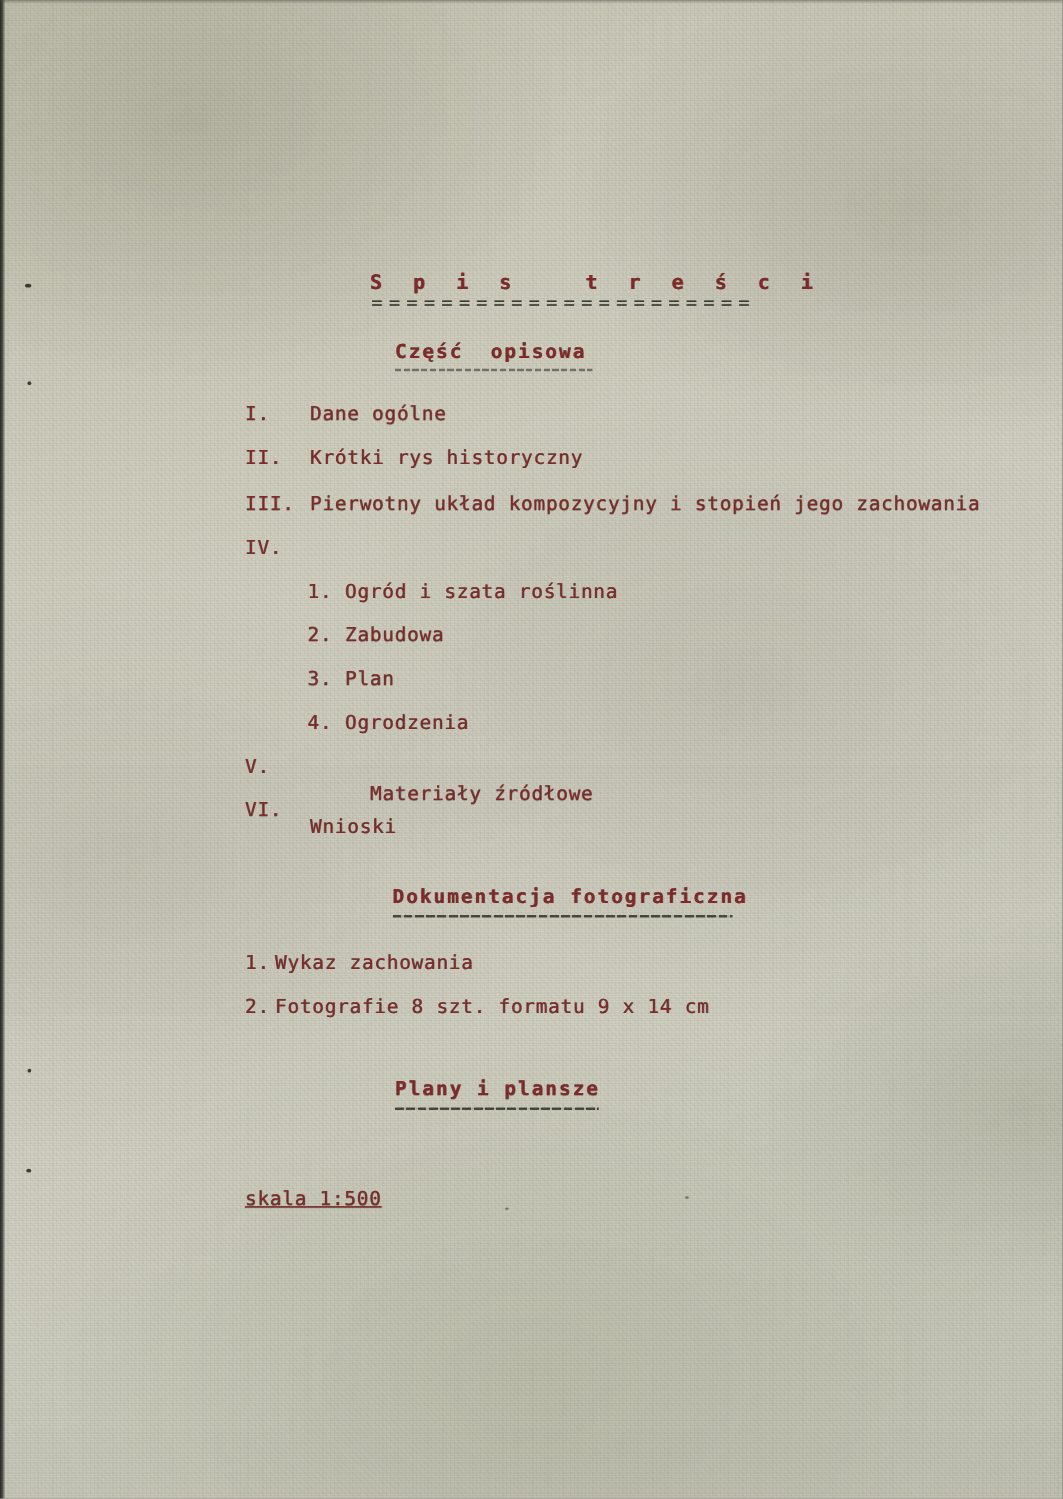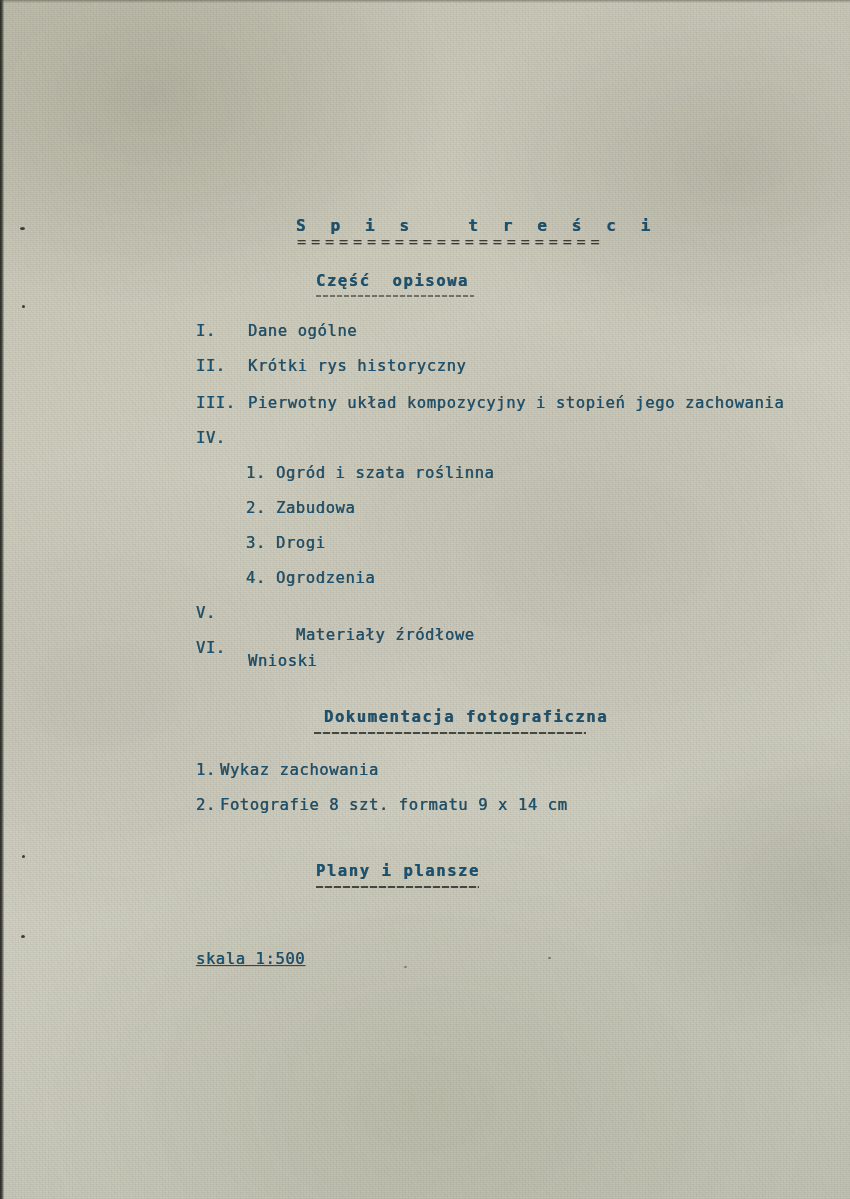--- a/index.html
+++ b/index.html
@@ -82,21 +82,21 @@
     inset: 0;
   }
 
   .typed {
     position: absolute;
     white-space: pre;
     font-family: "DejaVu Sans Mono", "Liberation Mono", monospace;
     font-size: 15.5px;
     line-height: 1;
     letter-spacing: 0.6px;
-    color: #0c4a6e;
+    color: #7f1d1d;
     text-shadow:
       0.45px 0 0 rgba(44,45,39,0.50),
       -0.35px 0 0 rgba(44,45,39,0.32),
       0 0.4px 0 rgba(44,45,39,0.30);
     opacity: 0.93;
   }
 
   .doc-title {
     font-size: 16px;
     letter-spacing: 7.6px;
@@ -181,32 +181,32 @@
 
     <div class="typed" style="left:196px; top:431px;">IV.</div>
 
     <div class="typed" style="left:246px; top:466px;">1.</div>
     <div class="typed" style="left:276px; top:466px;">Ogród i szata roślinna</div>
 
     <div class="typed" style="left:246px; top:501px;">2.</div>
     <div class="typed" style="left:276px; top:501px;">Zabudowa</div>
 
     <div class="typed" style="left:246px; top:536px;">3.</div>
-    <div class="typed" style="left:276px; top:536px;">Drogi</div>
+    <div class="typed" style="left:276px; top:536px;">Plan</div>
 
     <div class="typed" style="left:246px; top:571px;">4.</div>
     <div class="typed" style="left:276px; top:571px;">Ogrodzenia</div>
 
     <div class="typed" style="left:196px; top:606px;">V.</div>
     <div class="typed" style="left:248px; top:606px;margin-top:48px;">Wnioski</div>
 
     <div class="typed" style="left:196px; top:641px;">VI.</div>
     <div class="typed" style="left:248px; top:628px;margin-left:48px;">Materiały źródłowe</div>
 
-    <div class="typed sec-head" style="left:324px; top:710px;">Dokumentacja fotograficzna</div>
+    <div class="typed sec-head" style="left:314px; top:710px;">Dokumentacja fotograficzna</div>
     <div class="rule dashed-strong" style="left:314px; top:732px; width:272px;"></div>
 
     <div class="typed" style="left:196px; top:763px;">1.</div>
     <div class="typed" style="left:220px; top:763px;">Wykaz zachowania</div>
 
     <div class="typed" style="left:196px; top:798px;">2.</div>
     <div class="typed" style="left:220px; top:798px;">Fotografie 8 szt. formatu 9 x 14 cm</div>
 
     <div class="typed sec-head" style="left:316px; top:864px;">Plany i plansze</div>
     <div class="rule dashed-strong" style="left:316px; top:886px; width:163px;"></div>

